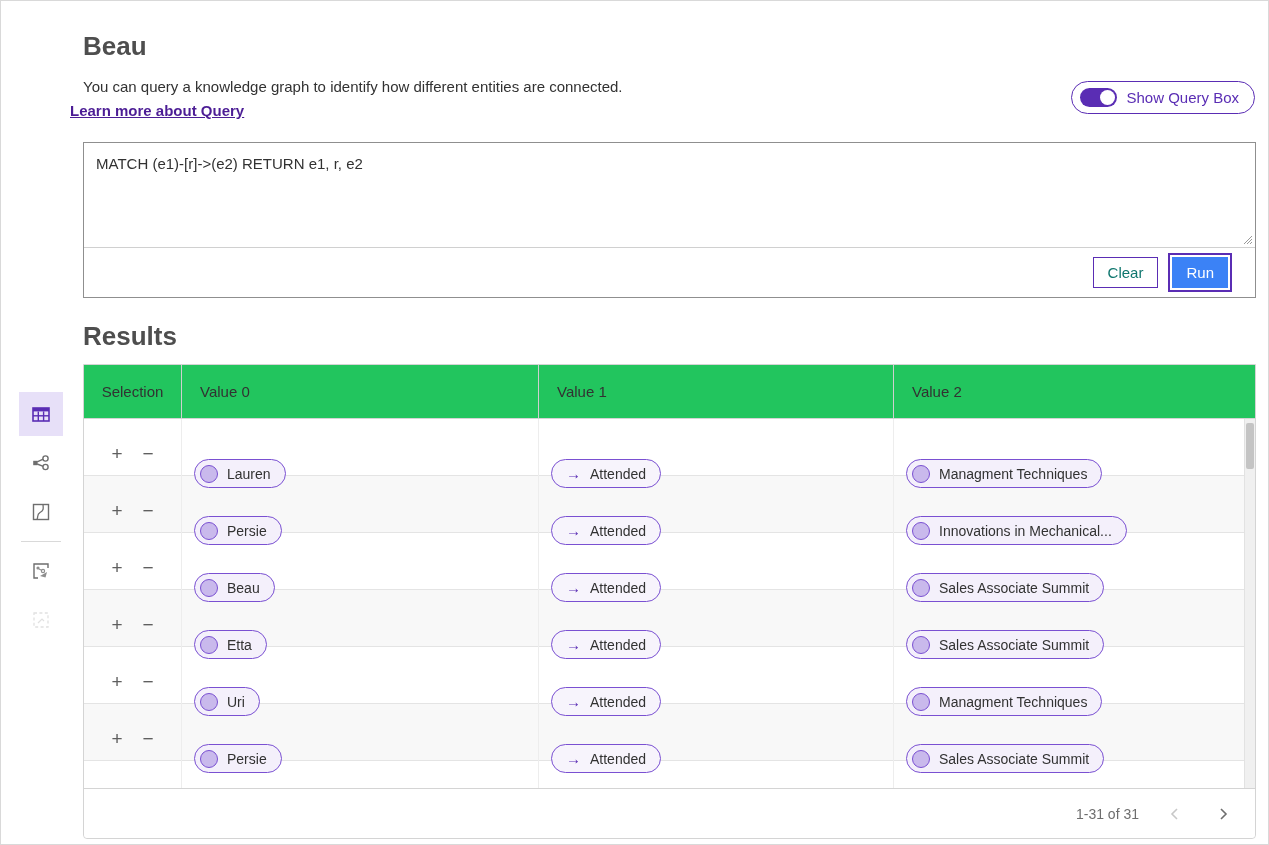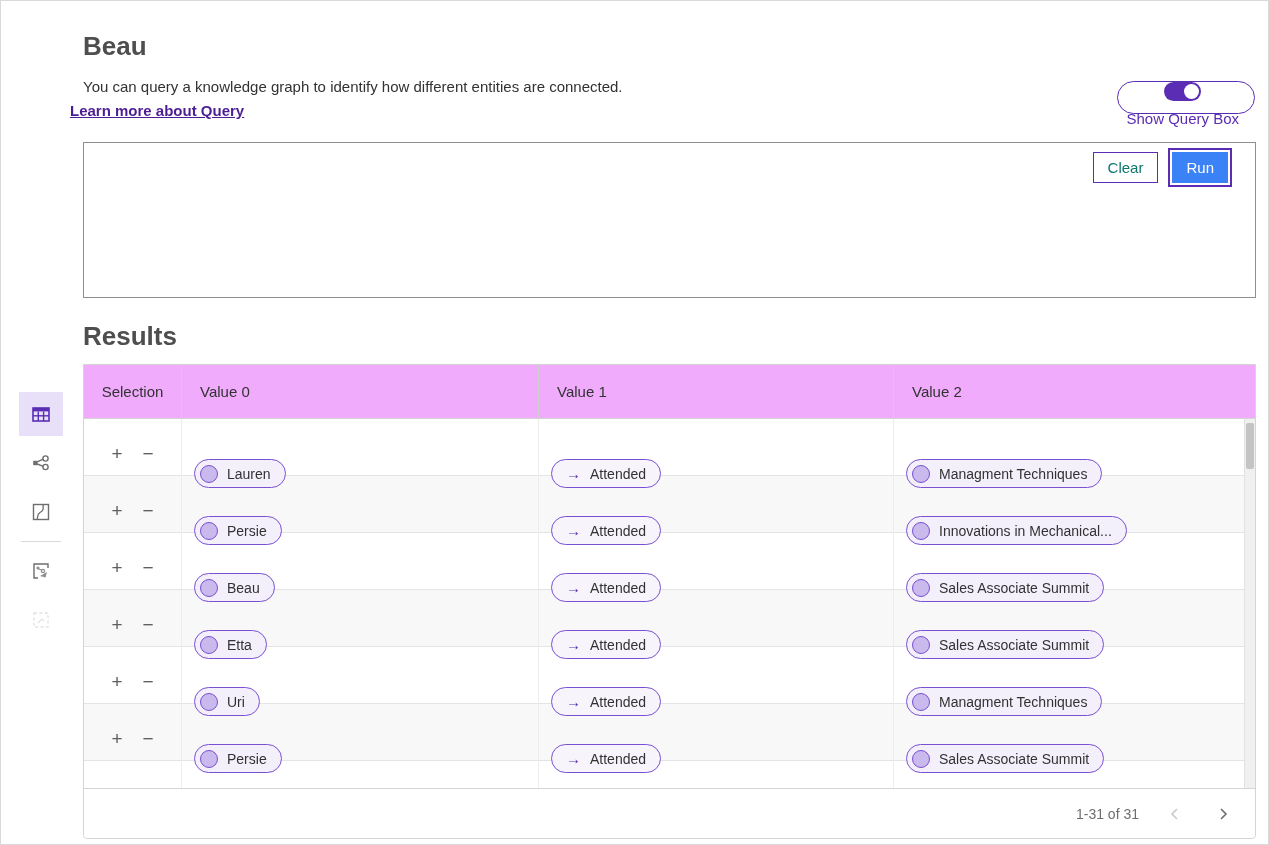--- a/index.html
+++ b/index.html
@@ -25,21 +25,21 @@
   .learn-link {
     position:absolute; left:69px; top:101px;
     font-size:15px; font-weight:700; color:#4c1d95;
     text-decoration:underline; cursor:pointer;
   }
   .toggle-pill {
     position:absolute; right:13px; top:80px;
     height:33px; display:flex; align-items:center; gap:9px;
     padding:0 15px 0 8px;
     border:1px solid #5a2db4; border-radius:999px;
-    color:#5a2db4; font-size:15px; background:#fff; cursor:pointer;flex-direction:column;
+    color:#5a2db4; font-size:15px; background:#fff; cursor:pointer;
   }
   .switch {
     width:37px; height:19px; border-radius:999px;
     background:#5a2db4; position:relative; flex:0 0 auto;
   }
   .switch .knob {
     position:absolute; right:2px; top:2px;
     width:15px; height:15px; border-radius:50%; background:#ffffff;
   }
 
@@ -76,21 +76,21 @@
   .results-title {
     position:absolute; left:82px; top:320px;
     font-size:26px; font-weight:700; color:#4e4e4e;
   }
   .results-panel {
     position:absolute; left:82px; top:363px; width:1173px; height:475px;
     border:1px solid #d4d4d4; border-radius:0 0 4px 4px; background:#fff;
   }
   .t-header {
     display:grid; grid-template-columns:98px 357px 355px 1fr;
-    height:54px; background:#f0abfc; border-bottom:1px solid #d4d4d4;
+    height:54px; background:#22c55e; border-bottom:1px solid #d4d4d4;
   }
   .t-header .cell {
     display:flex; align-items:center; font-size:15px; color:#323232;
     border-right:1px solid #cfcfcf; padding-left:18px;
   }
   .t-header .cell.sel { justify-content:center; padding-left:0; }
   .t-header .cell:last-child { border-right:none; }
 
   .t-body { position:relative; height:369px; overflow:hidden; }
   .t-row {
@@ -163,20 +163,30 @@
 <a class="learn-link">Learn more about Query</a>
 
 <div class="toggle-pill">
   <span class="switch">
       <span class="knob"></span>
     </span>
   <span>Show Query Box</span>
 </div>
 
 <div class="query-box">
+  <div class="query-textarea-wrap">
+    <textarea class="query-textarea" spellcheck="false" style="">MATCH (e1)-[r]-&gt;(e2) RETURN e1, r, e2</textarea>
+    <svg class="resize-handle" width="12" height="12" viewBox="0 0 12 12">
+      <g stroke="#9a9a9a" stroke-width="1">
+        <line x1="11" y1="3" x2="3" y2="11"></line>
+        <line x1="11" y1="6" x2="6" y2="11"></line>
+        <line x1="11" y1="9" x2="9" y2="11"></line>
+      </g>
+    </svg>
+  </div>
   <div class="query-footer">
     <button class="btn-clear">Clear</button>
     <button class="btn-run">Run</button>
   </div>
 </div>
 
 <h2 class="results-title">Results</h2>
 
 <div class="results-panel">
   <div class="t-header">

